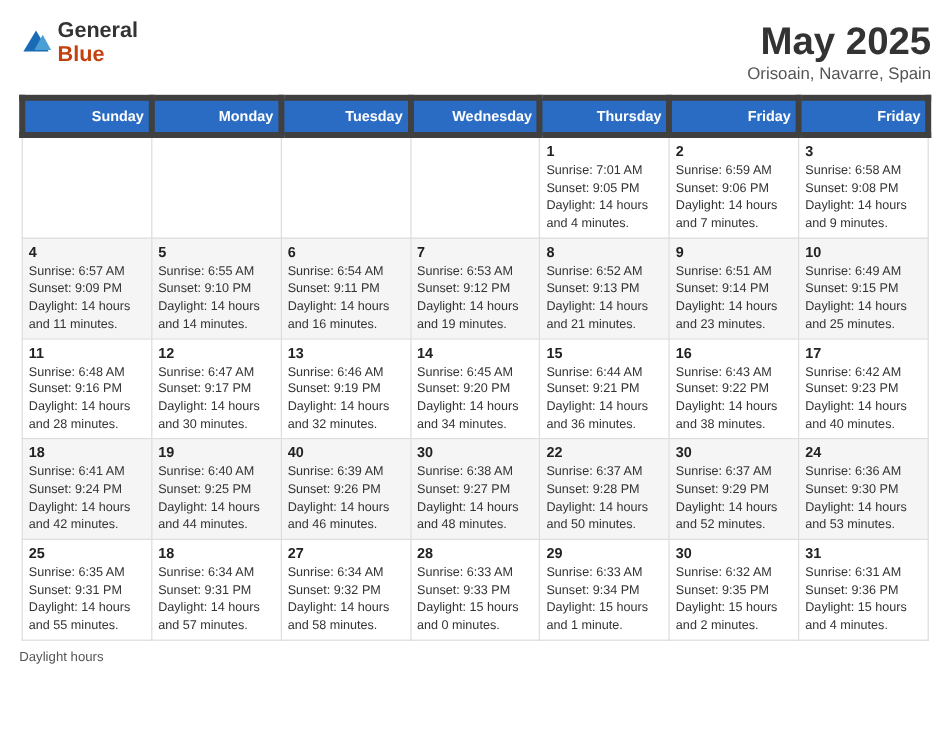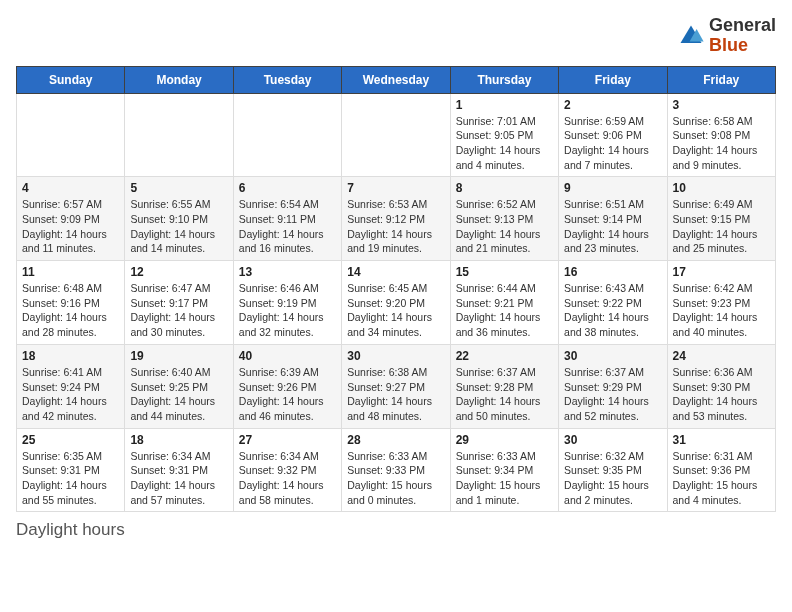--- a/index.html
+++ b/index.html
@@ -5,21 +5,21 @@
     * { margin: 0; padding: 0; box-sizing: border-box; }
     body {
       font-family: Arial, sans-serif;
       background: #fff;
       width: 792px;
       min-height: 612px;
       padding: 16px;
     }
     .header {
       display: flex;
-      justify-content: flex-end;
+      justify-content: space-between;
       align-items: flex-start;
       margin-bottom: 10px;
     }
     .logo {
       display: flex;
       align-items: center;
       gap: 4px;
     }
     .logo-text {
       font-size: 18px;
@@ -46,24 +46,24 @@
     }
     .calendar {
       width: 100%;
       border-collapse: collapse;
       font-size: 11px;
     }
     .calendar th {
       background-color: #2a6cc4;
       color: #fff;
       padding: 6px 4px;
-      text-align: center;
+      text-align: right;
       font-size: 12px;
       font-weight: bold;
-      border: 1px solid #404040;
+      border: 5px solid #404040;
     }
     .calendar td {
       border: 1px solid #ddd;
       vertical-align: top;
       padding: 4px 5px;
       width: 14.28%;
       height: 80px;
       background: #fff;
     }
     .calendar tr:nth-child(even) td {
@@ -78,38 +78,42 @@
     .day-info {
       color: #333;
       font-size: 10.5px;
       line-height: 1.4;
     }
     .empty-cell {
       background: #fff !important;
     }
     .footer-note {
       margin-top: 8px;
-      font-size: 17px;
+      font-size: 11px;
       color: #555;
     }
   </style>
 </head>
 <body>
 
 <div class="header">
   <div class="logo">
     <svg class="logo-icon" viewBox="0 0 40 40">
       <polygon points="20,5 35,30 5,30" fill="#1a6bb5"></polygon>
       <polygon points="28,10 38,28 18,28" fill="#4a9fd4"></polygon>
     </svg>
     <div class="logo-text">
       <span class="logo-general">General</span><br>
       <span class="logo-blue">Blue</span>
     </div>
   </div>
+  <div class="title-block">
+    <div class="month-title">May 2025</div>
+    <div class="location">Orisoain, Navarre, Spain</div>
+  </div>
 </div>
 
 <table class="calendar">
   <thead>
     <tr>
     <th>Sunday</th>
         <th>Monday</th>
         <th>Tuesday</th>
         <th>Wednesday</th>
         <th>Thursday</th>

